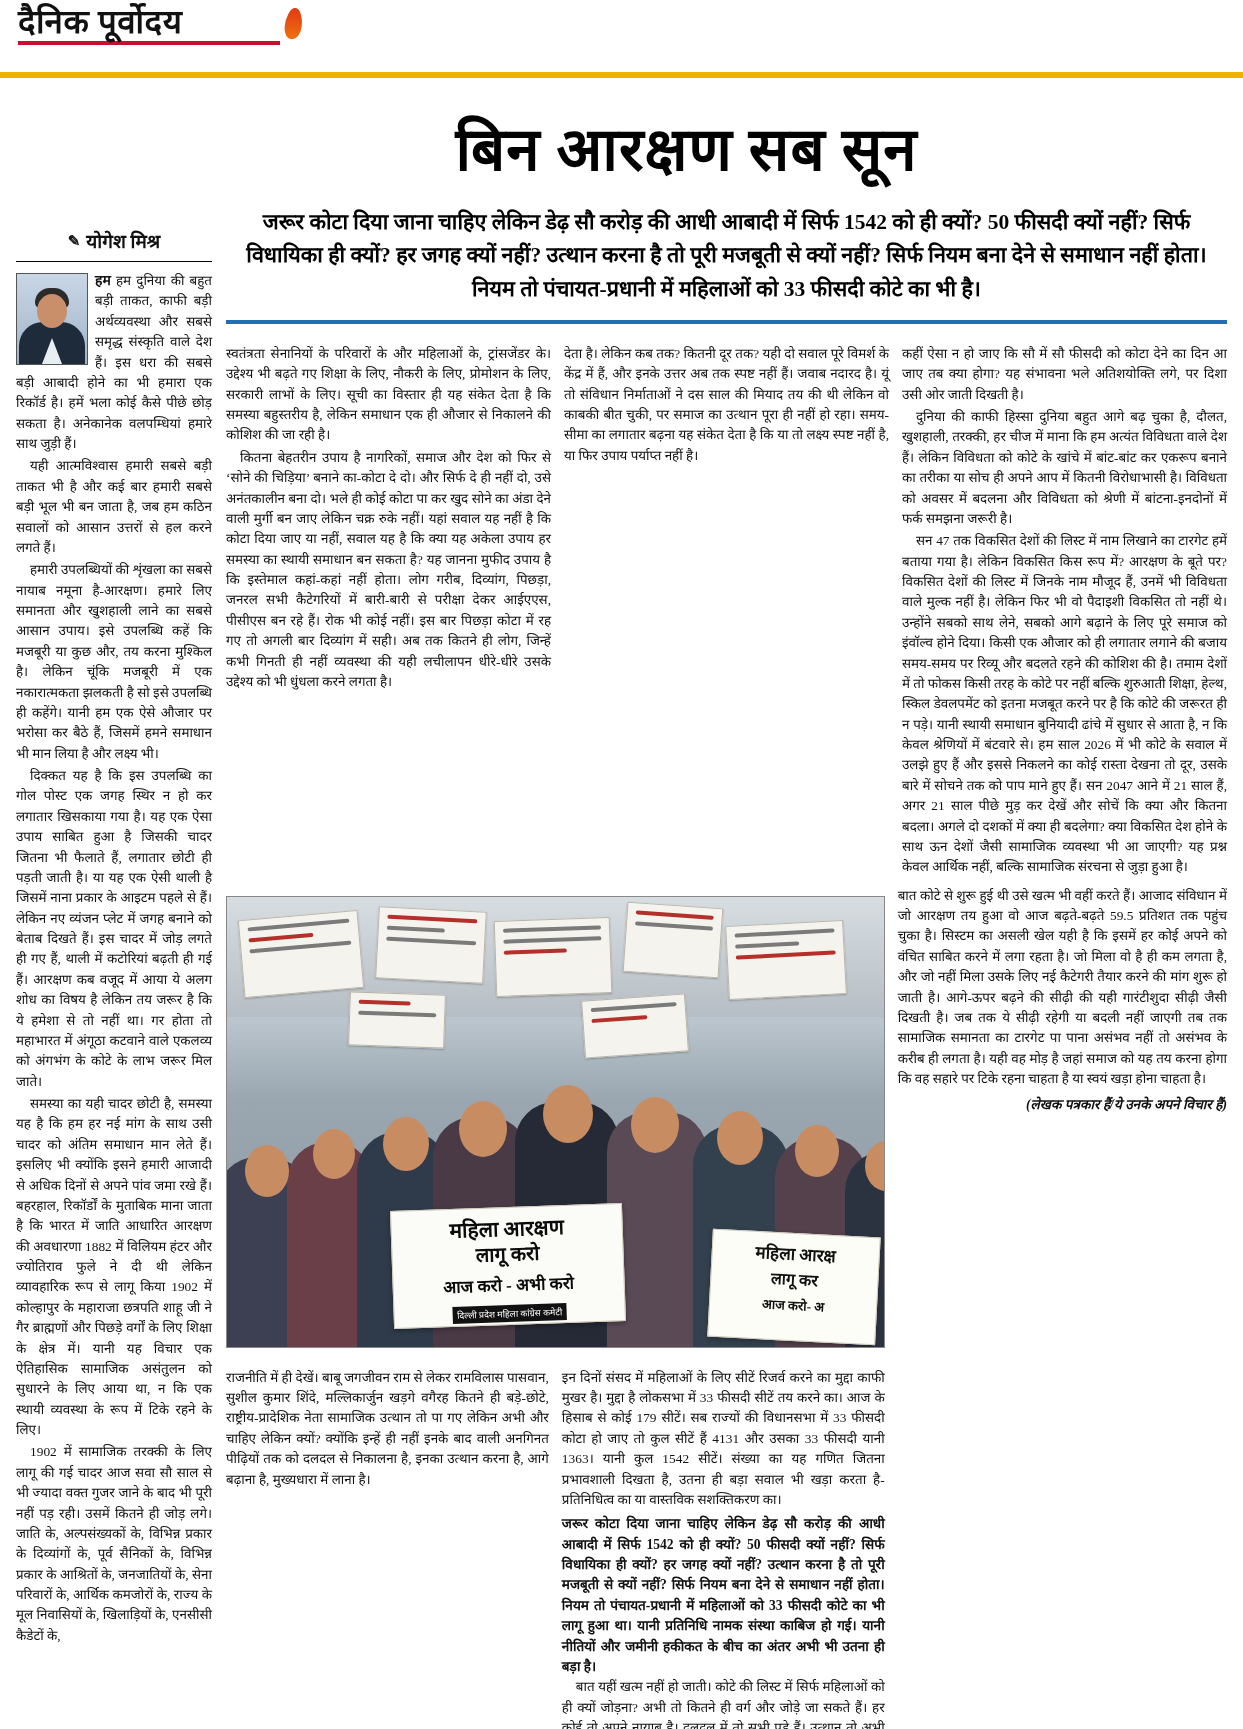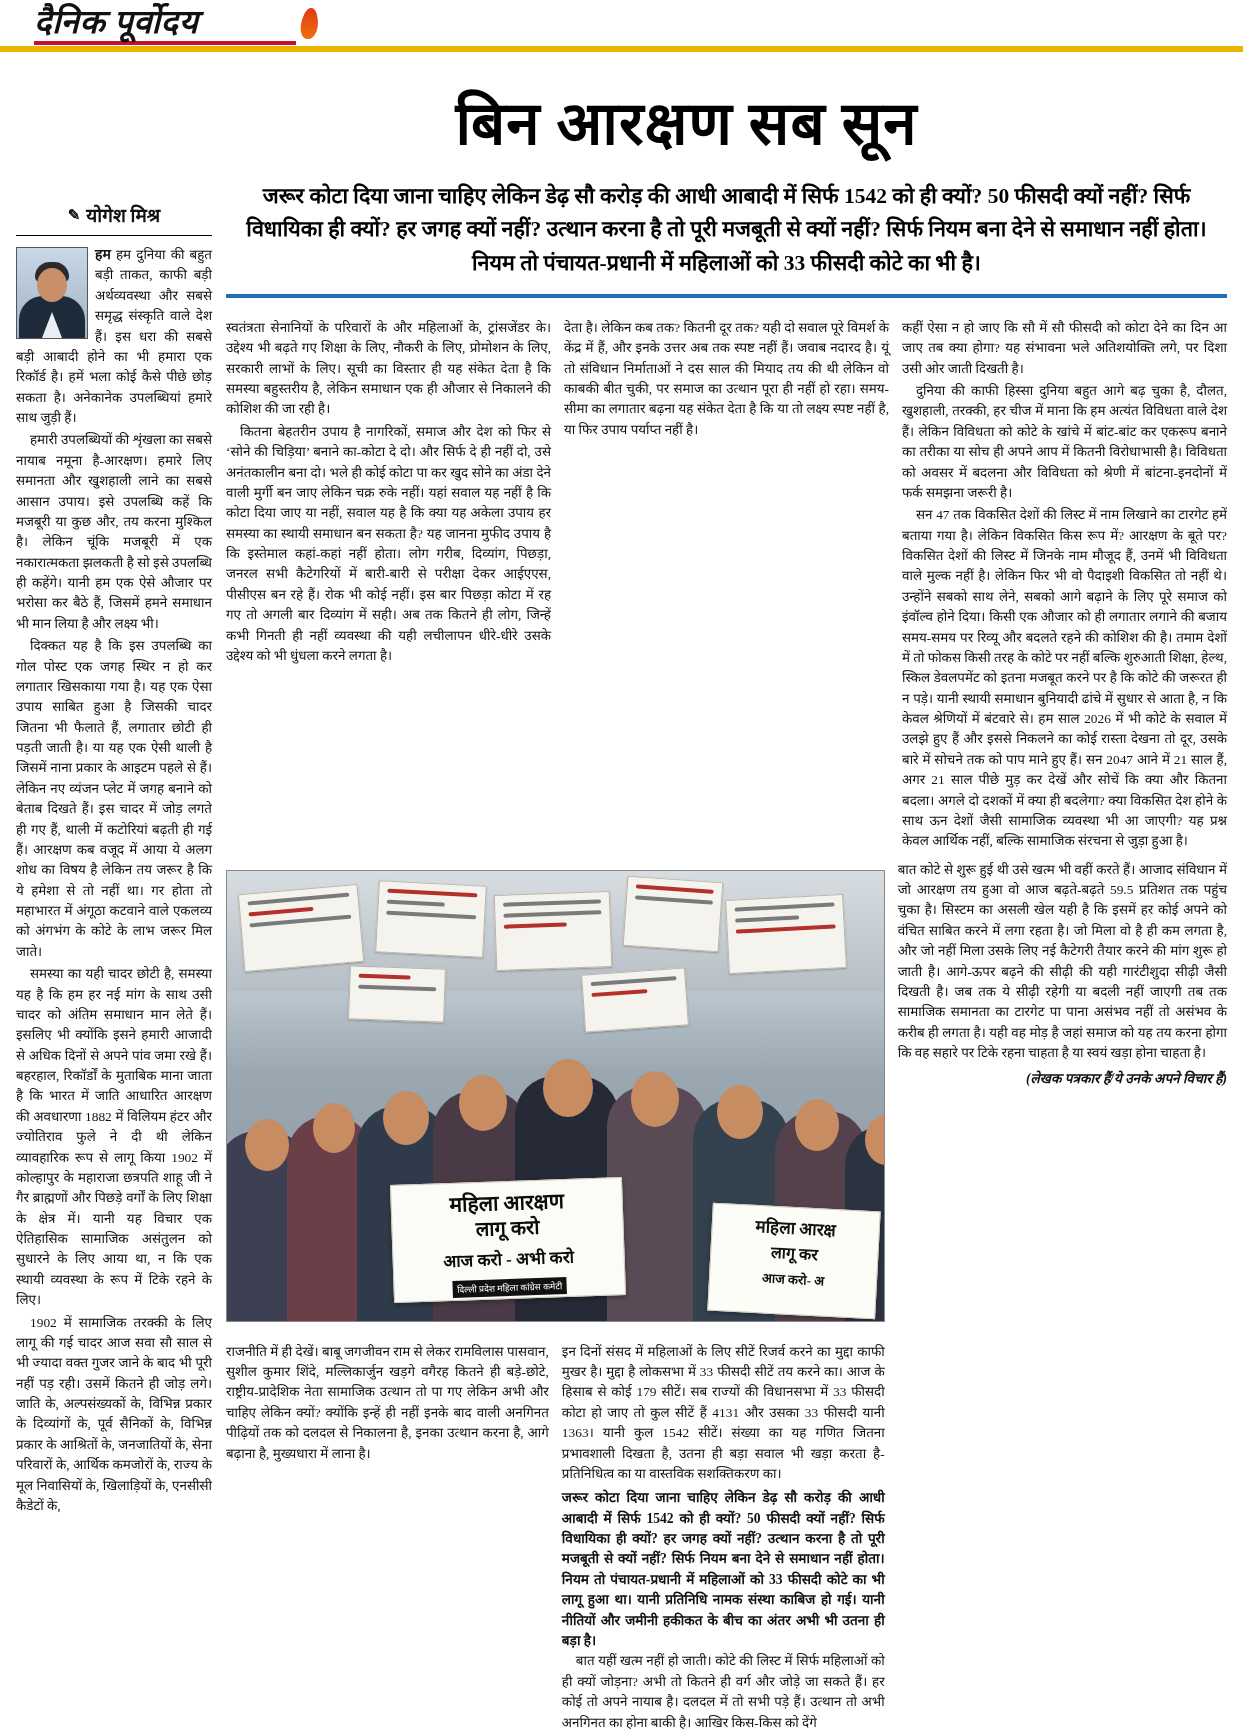--- a/index.html
+++ b/index.html
@@ -10,24 +10,23 @@
     background: #ffffff;
     font-family: "Liberation Sans", sans-serif;
     color: #111;
     position: relative;
     overflow: hidden;
   }
 
   
   .masthead {
     position: relative;
-    height: 52px;
+    height: 78px;
     border-bottom: 3px solid #e8b400;
-    padding: 6px 0 0 34px;
-    font-style: italic;
+    padding: 6px 0 0 18px;
   }
   .logo-wrap { display: flex; align-items: flex-start; }
   .logo-text {
     font-family: "Liberation Serif", serif;
     font-size: 33px;
     font-weight: bold;
     color: #111;
     letter-spacing: 0.5px;
     line-height: 1;
   }
@@ -279,21 +278,22 @@
       <span>योगेश मिश्र</span>
     </div>
 
     <div class="body-text">
       <div class="author-photo">
         <div class="body"></div>
         <div class="hair"></div>
         <div class="head"></div>
         <div class="shirt"></div>
       </div>
-      <p class="first"><span class="drop-lead">हम</span>&nbsp;<span>हम दुनिया की बहुत बड़ी ताकत, काफी बड़ी अर्थव्यवस्था और सबसे समृद्ध संस्कृति वाले देश हैं। इस धरा की सबसे बड़ी आबादी होने का भी हमारा एक रिकॉर्ड है। हमें भला कोई कैसे पीछे छोड़ सकता है। अनेकानेक उपलब्धियां हमारे साथ जुड़ी हैं।</span></p>
+      <p class="first"><span class="drop-lead">हम</span>&nbsp;<span>हम दुनिया की बहुत बड़ी ताकत, काफी बड़ी अर्थव्यवस्था और सबसे समृद्ध संस्कृति वाले देश हैं। इस धरा की सबसे बड़ी आबादी होने का भी हमारा एक रिकॉर्ड है। हमें भला कोई कैसे पीछे छोड़ सकता है। अनेकानेक वलपम्धियां हमारे साथ जुड़ी हैं।</span></p>
+      <p>यही आत्मविश्वास हमारी सबसे बड़ी ताकत भी है और कई बार हमारी सबसे बड़ी भूल भी बन जाता है, जब हम कठिन सवालों को आसान उत्तरों से हल करने लगते हैं।</p>
       <p>हमारी उपलब्धियों की शृंखला का सबसे नायाब नमूना है-आरक्षण। हमारे लिए समानता और खुशहाली लाने का सबसे आसान उपाय। इसे उपलब्धि कहें कि मजबूरी या कुछ और, तय करना मुश्किल है। लेकिन चूंकि मजबूरी में एक नकारात्मकता झलकती है सो इसे उपलब्धि ही कहेंगे। यानी हम एक ऐसे औजार पर भरोसा कर बैठे हैं, जिसमें हमने समाधान भी मान लिया है और लक्ष्य भी।</p>
       <p>दिक्कत यह है कि इस उपलब्धि का गोल पोस्ट एक जगह स्थिर न हो कर लगातार खिसकाया गया है। यह एक ऐसा उपाय साबित हुआ है जिसकी चादर जितना भी फैलाते हैं, लगातार छोटी ही पड़ती जाती है। या यह एक ऐसी थाली है जिसमें नाना प्रकार के आइटम पहले से हैं। लेकिन नए व्यंजन प्लेट में जगह बनाने को बेताब दिखते हैं। इस चादर में जोड़ लगते ही गए हैं, थाली में कटोरियां बढ़ती ही गई हैं। आरक्षण कब वजूद में आया ये अलग शोध का विषय है लेकिन तय जरूर है कि ये हमेशा से तो नहीं था। गर होता तो महाभारत में अंगूठा कटवाने वाले एकलव्य को अंगभंग के कोटे के लाभ जरूर मिल जाते।</p>
       <p>समस्या का यही चादर छोटी है, समस्या यह है कि हम हर नई मांग के साथ उसी चादर को अंतिम समाधान मान लेते हैं। इसलिए भी क्योंकि इसने हमारी आजादी से अधिक दिनों से अपने पांव जमा रखे हैं। बहरहाल, रिकॉर्डों के मुताबिक माना जाता है कि भारत में जाति आधारित आरक्षण की अवधारणा 1882 में विलियम हंटर और ज्योतिराव फुले ने दी थी लेकिन व्यावहारिक रूप से लागू किया 1902 में कोल्हापुर के महाराजा छत्रपति शाहू जी ने गैर ब्राह्मणों और पिछड़े वर्गों के लिए शिक्षा के क्षेत्र में। यानी यह विचार एक ऐतिहासिक सामाजिक असंतुलन को सुधारने के लिए आया था, न कि एक स्थायी व्यवस्था के रूप में टिके रहने के लिए।</p>
       <p>1902 में सामाजिक तरक्की के लिए लागू की गई चादर आज सवा सौ साल से भी ज्यादा वक्त गुजर जाने के बाद भी पूरी नहीं पड़ रही। उसमें कितने ही जोड़ लगे। जाति के, अल्पसंख्यकों के, विभिन्न प्रकार के दिव्यांगों के, पूर्व सैनिकों के, विभिन्न प्रकार के आश्रितों के, जनजातियों के, सेना परिवारों के, आर्थिक कमजोरों के, राज्य के मूल निवासियों के, खिलाड़ियों के, एनसीसी कैडेटों के,</p>
     </div>
   </div>
 
   <div class="col-main">
 
     <div class="standfirst">जरूर कोटा दिया जाना चाहिए लेकिन डेढ़ सौ करोड़ की आधी आबादी में सिर्फ 1542 को ही क्यों? 50 फीसदी क्यों नहीं? सिर्फ विधायिका ही क्यों? हर जगह क्यों नहीं? उत्थान करना है तो पूरी मजबूती से क्यों नहीं? सिर्फ नियम बना देने से समाधान नहीं होता। नियम तो पंचायत-प्रधानी में महिलाओं को 33 फीसदी कोटे का भी है।</div>

